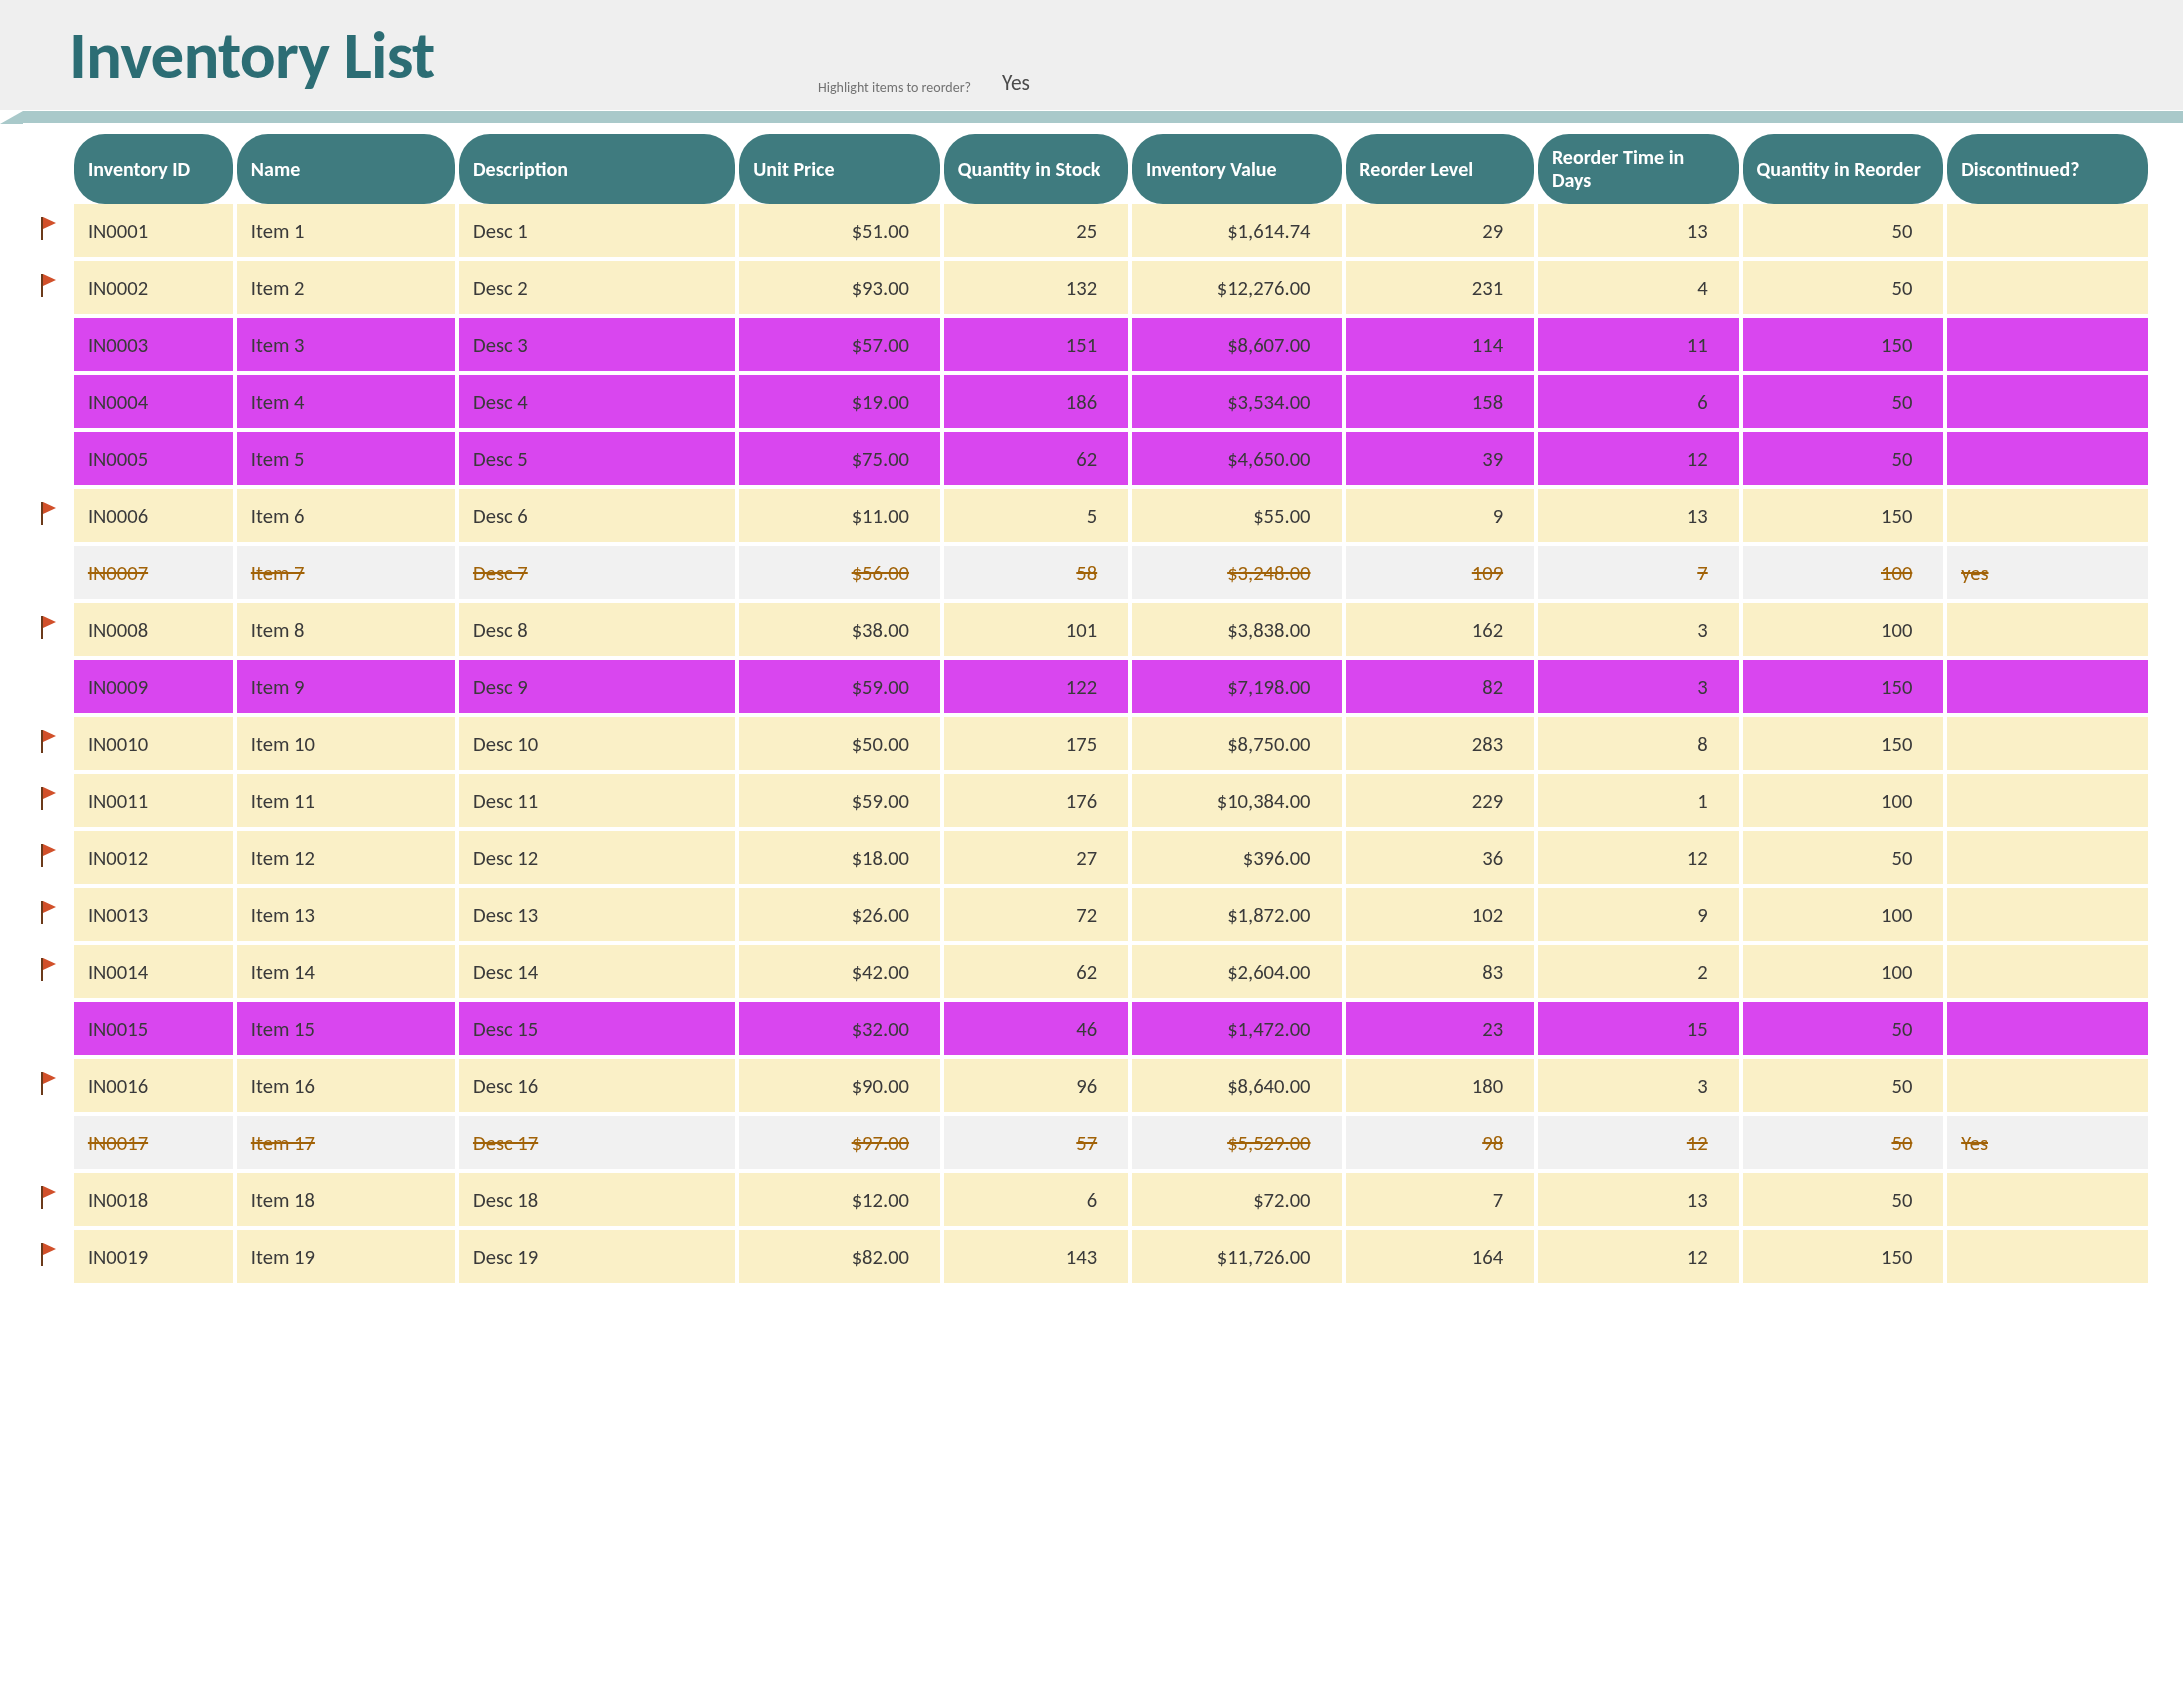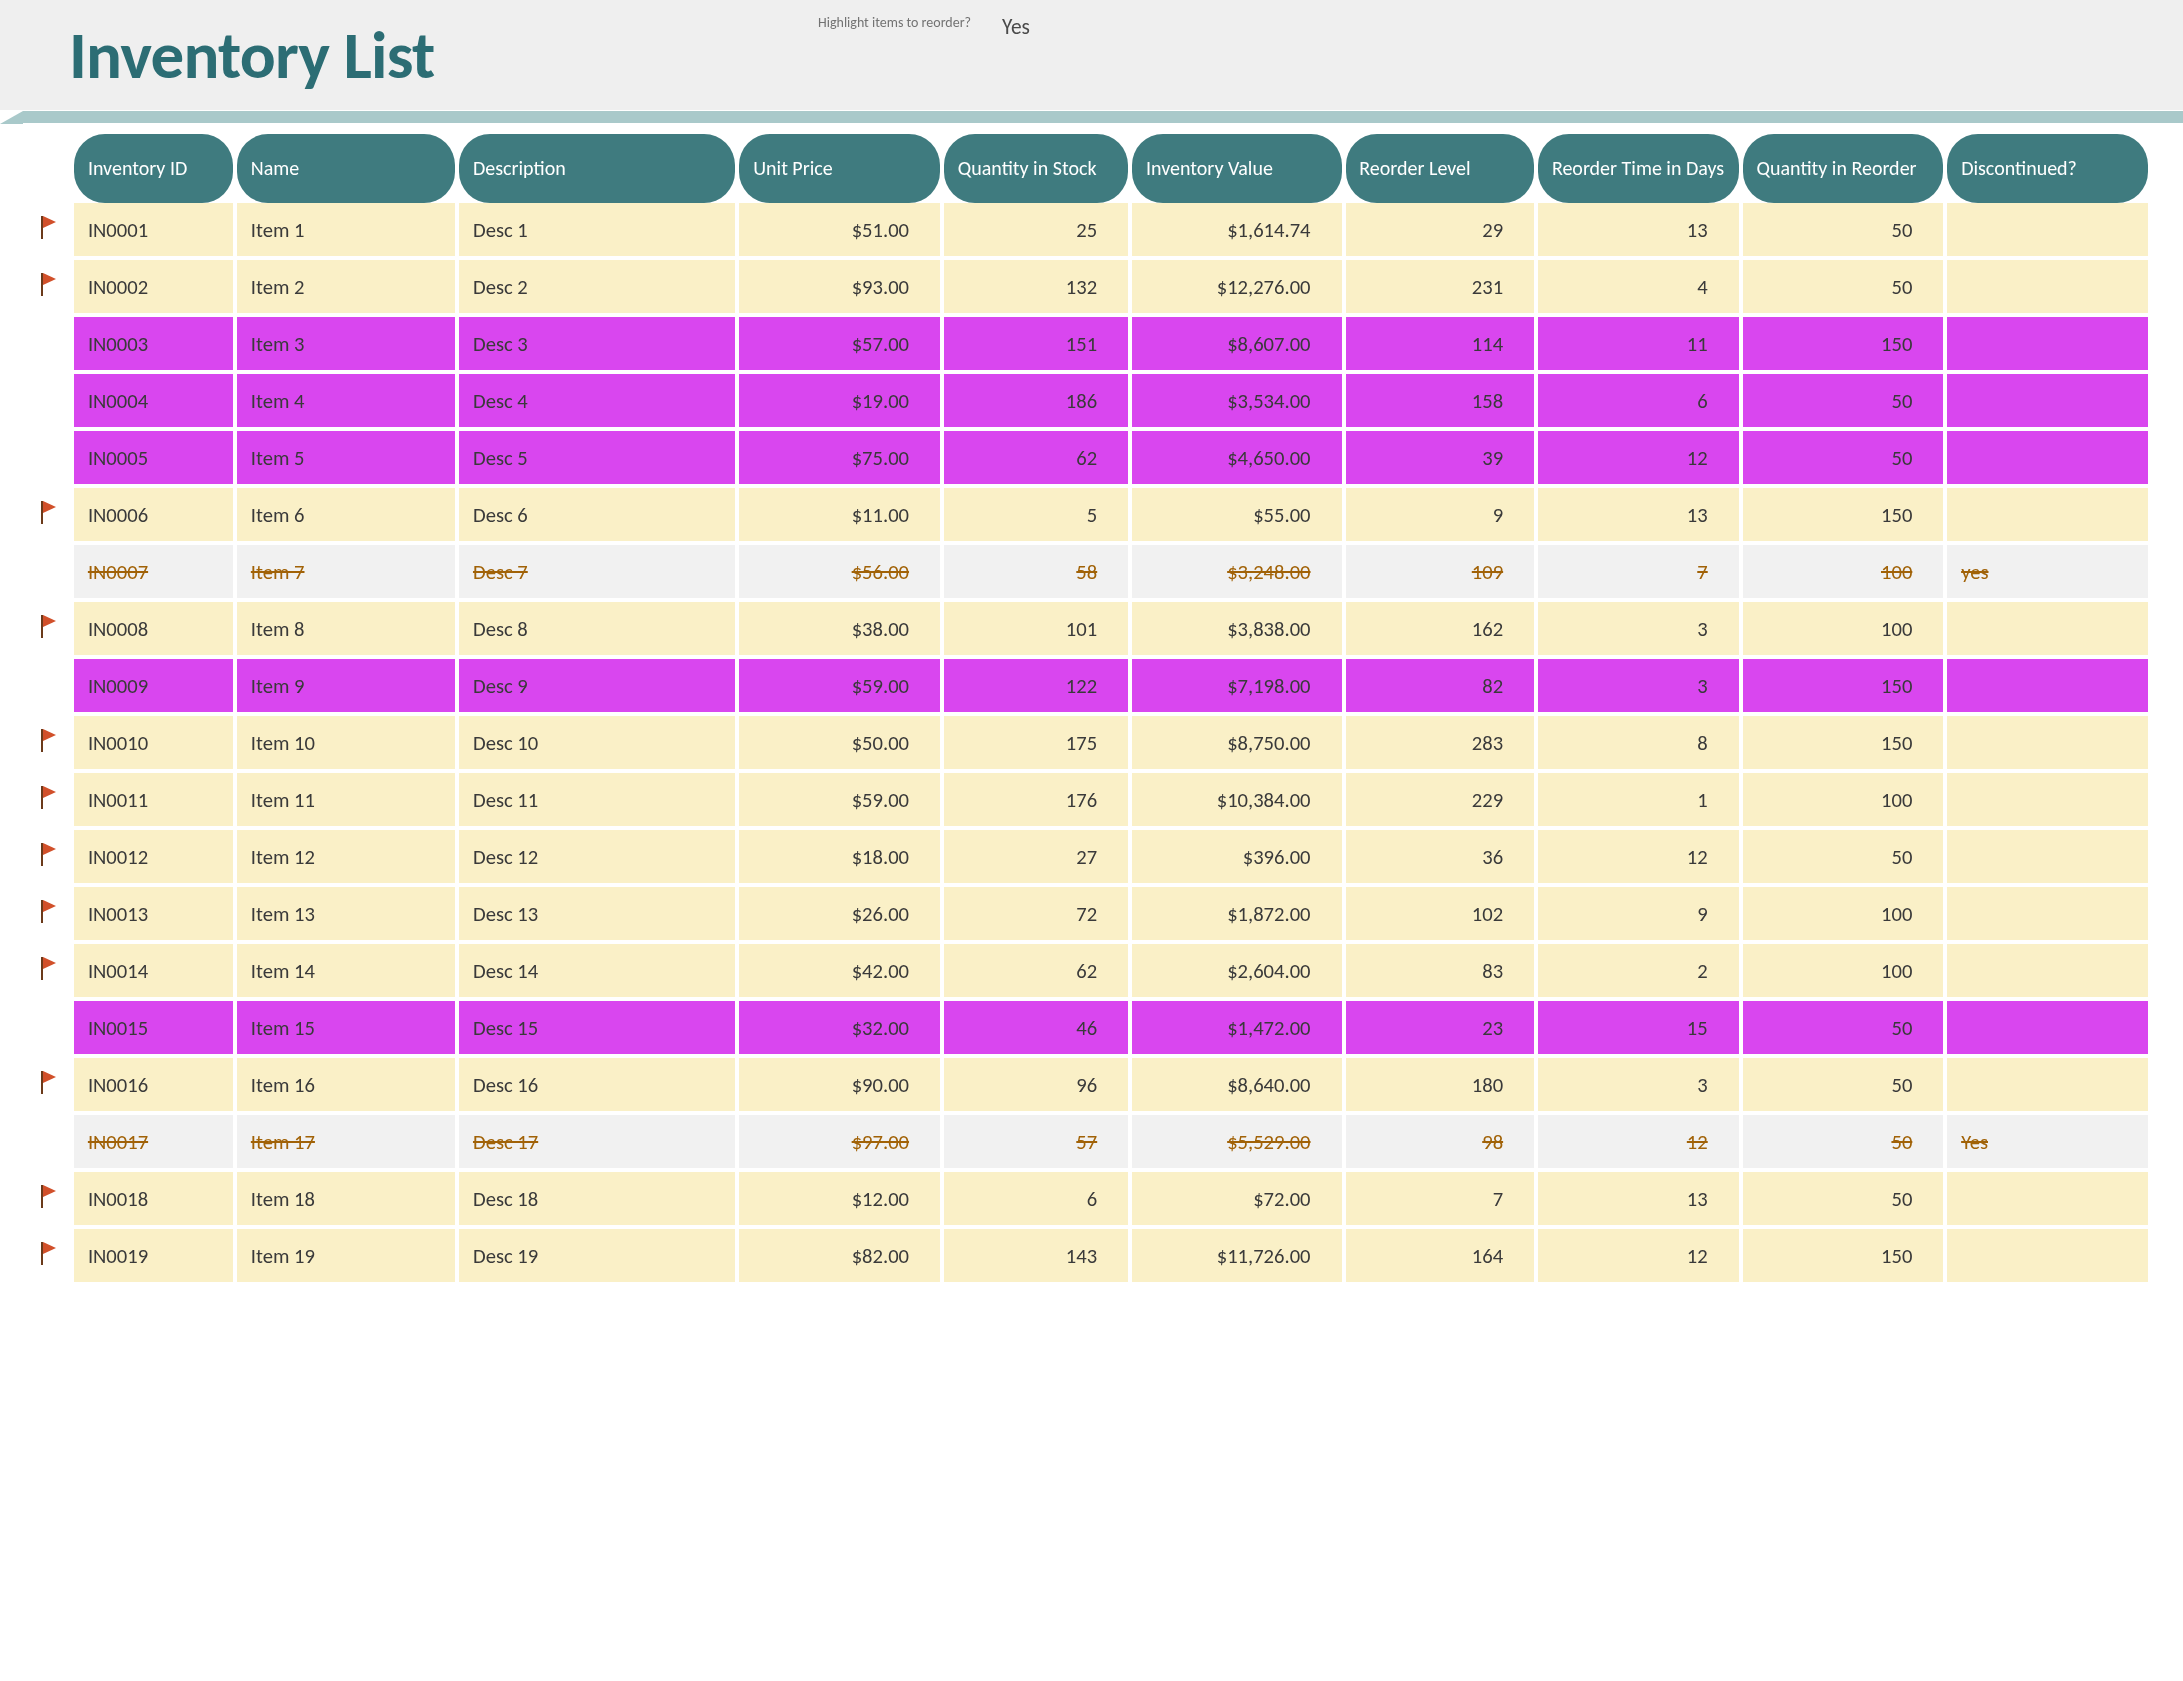--- a/index.html
+++ b/index.html
@@ -17,21 +17,21 @@
   }
   .title-band {
     background: #efefef;
     padding: 13.8px 0 13.8px 0;
     margin-top: 0;
     position: relative;
   }
   .title-inner {
     padding-left: 69px;
     display: flex;
-    align-items: flex-start;
+    align-items: flex-end;
   }
   .title {
     font-size: 67px;
     font-weight: 600;
     color: #2c6d74;
     letter-spacing: -0.8px;
     width: 749px;
   }
   .highlight-label {
     font-size: 14px;
@@ -74,21 +74,21 @@
   col.value  { width: 191px; }
   col.reord  { width: 172px; }
   col.rtime  { width: 183px; }
   col.qreord { width: 183px; }
   col.disc   { width: 183px; }
 
   thead th {
     background: #3f7b7f;
     color: #ffffff;
     text-align: left;
-    font-weight: 400;
+    font-weight: 700;
     font-size: 20px;
     padding: 12.2px 13.8px;
     vertical-align: middle;
     line-height: 1.15;
     height: 69px;
     border-radius: 31px;
   }
   thead th.flag-cell { background: transparent; }
   tbody td {
     padding: 0 13.8px;

